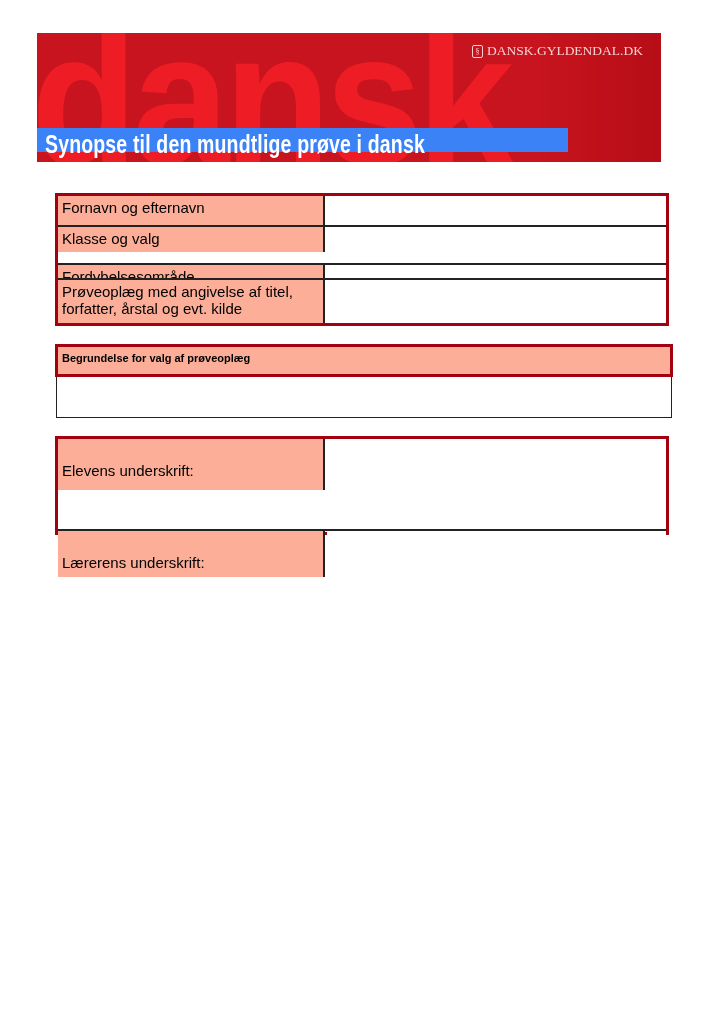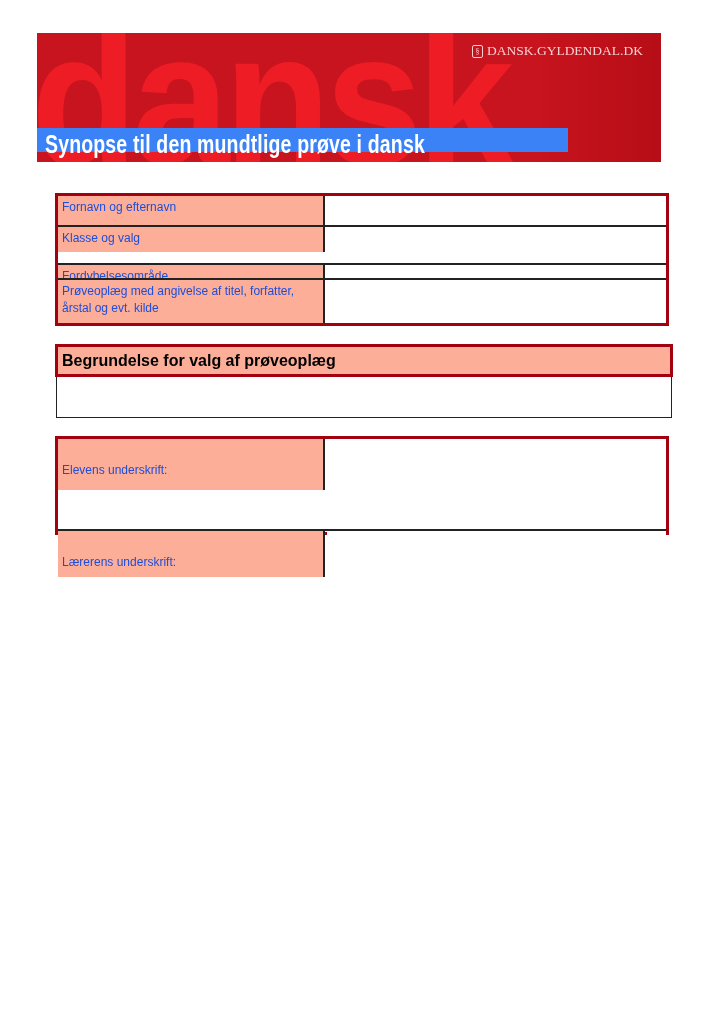--- a/index.html
+++ b/index.html
@@ -16,32 +16,32 @@
   .banner-site { position:absolute; left:435px; top:10px; color:#f6d2d2;
                  font-family:"Liberation Serif", serif; font-size:13.5px; white-space:nowrap;
                  display:flex; align-items:center; gap:4px; }
   .site-logo { width:9px; height:11px; border:1px solid #f6d2d2; border-radius:2px;
                font-size:8px; line-height:11px; text-align:center; display:inline-block; }
   .title-bar { position:absolute; left:0; top:95px; width:531px; height:24px; background:#3b82f6; }
   .title-text { position:absolute; left:8px; top:1px; color:#ffffff; font-weight:bold;
                 font-size:25px; line-height:30px; white-space:nowrap;
                 transform:scaleX(0.78); transform-origin:left center; letter-spacing:0.2px; }
 
-  .label-cell { background:#fcae98; color:#1d4ed8; font-size:12px; }
+  .label-cell { background:#fcae98; color:#000000; font-size:15px; }
   .t1 { position:absolute; left:55px; top:193px; width:608px; height:127px;
         border:3px solid #a30010; }
   .t1-row { position:absolute; left:0; width:608px; border-top:2px solid #222; }
   .t1-row.first { border-top:none; }
   .t1-label { position:absolute; left:0; top:0; bottom:0; width:267px; padding:3px 4px;
               box-sizing:border-box; border-right:2px solid #222; line-height:17px; }
   .t1-value { position:absolute; left:269px; right:0; top:0; bottom:0; background:#fff; }
 
   .t2-head { position:absolute; left:55px; top:344px; width:612px; height:27px;
              border:3px solid #a30010; background:#fcae98; }
-  .t2-head-text { position:absolute; left:4px; top:5px; font-weight:bold; font-size:16px; }
+  .t2-head-text { position:absolute; left:4px; top:5px; font-weight:bold; font-size:11px; }
   .t2-body { position:absolute; left:56px; top:377px; width:614px; height:40px;
              border:1.5px solid #222; border-top:none; background:#fff; }
 
   .t3 { position:absolute; left:55px; top:436px; width:608px; height:93px;
         border:3px solid #a30010; }
   .t3-row { position:absolute; left:0; width:608px; }
   .t3-row.second { border-top:2px solid #222;margin-top:39px; }
   .t3-label { position:absolute; left:0; top:0; bottom:0; width:267px; padding:23px 4px;
               box-sizing:border-box; border-right:2px solid #222; line-height:17px; }
   .t3-value { position:absolute; left:269px; right:0; top:0; bottom:0; background:#fff; }

